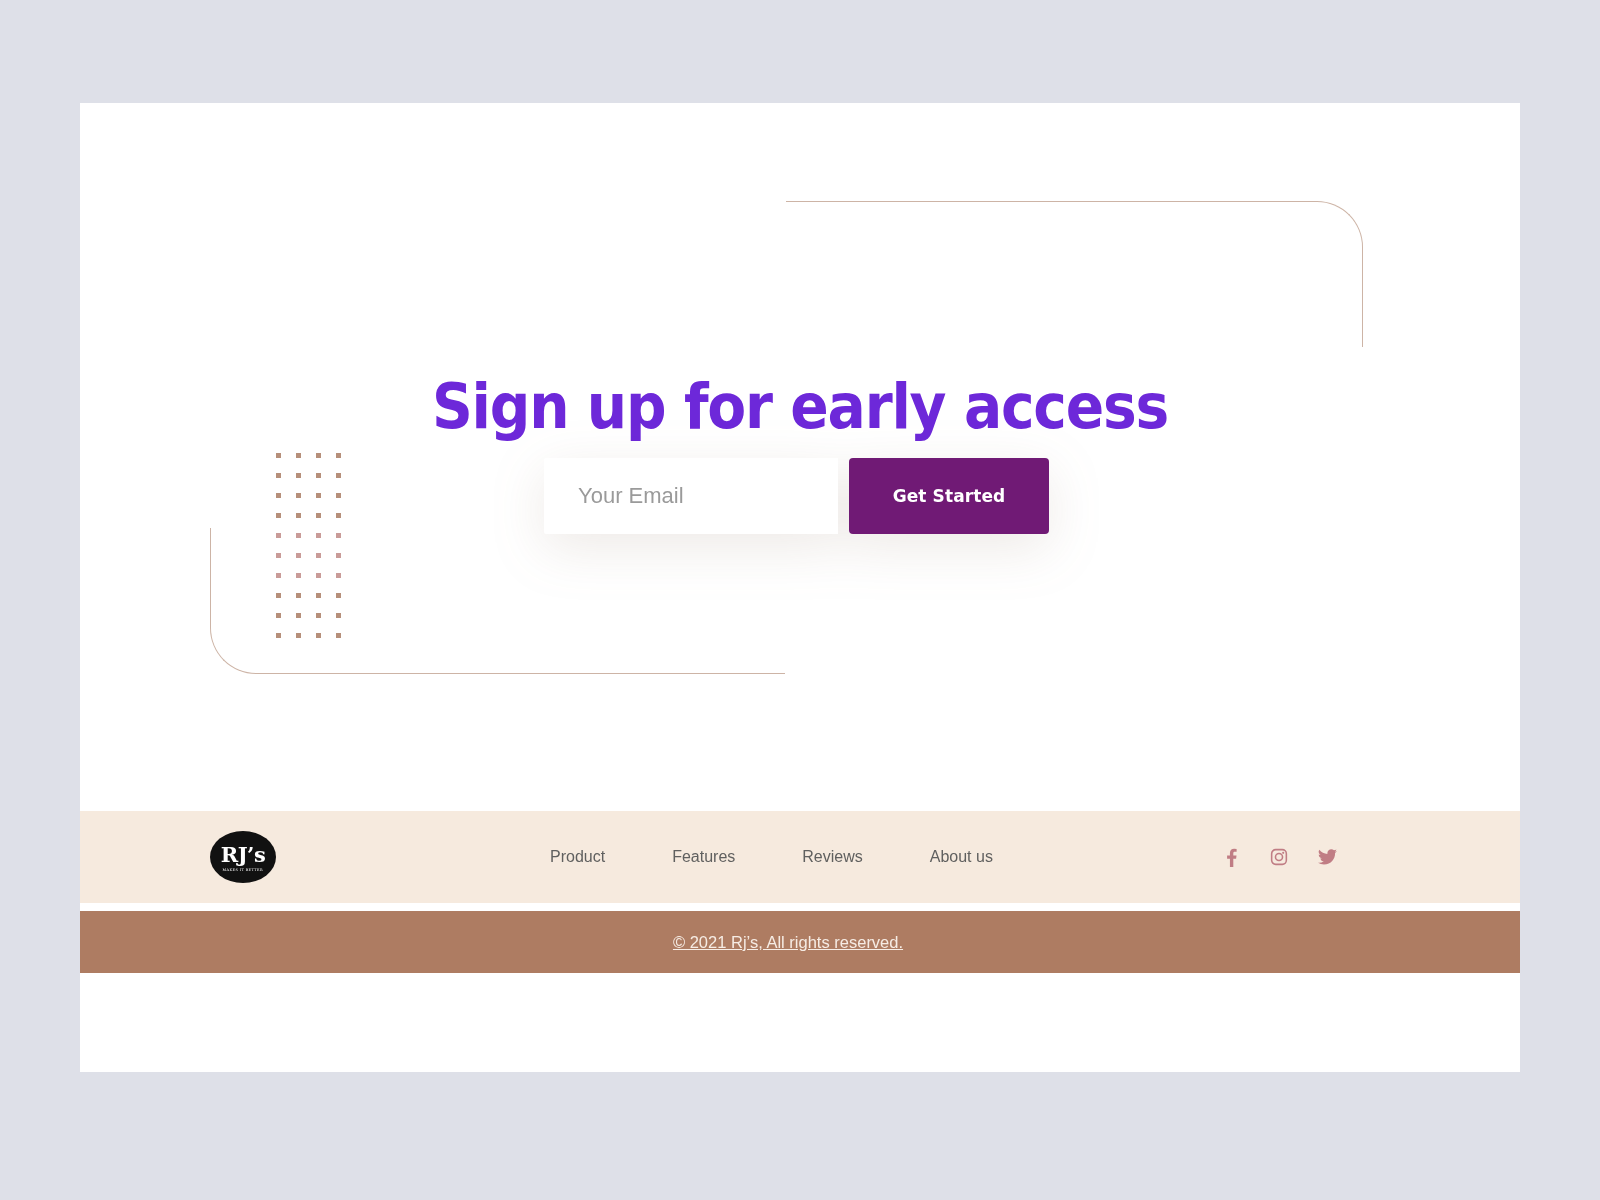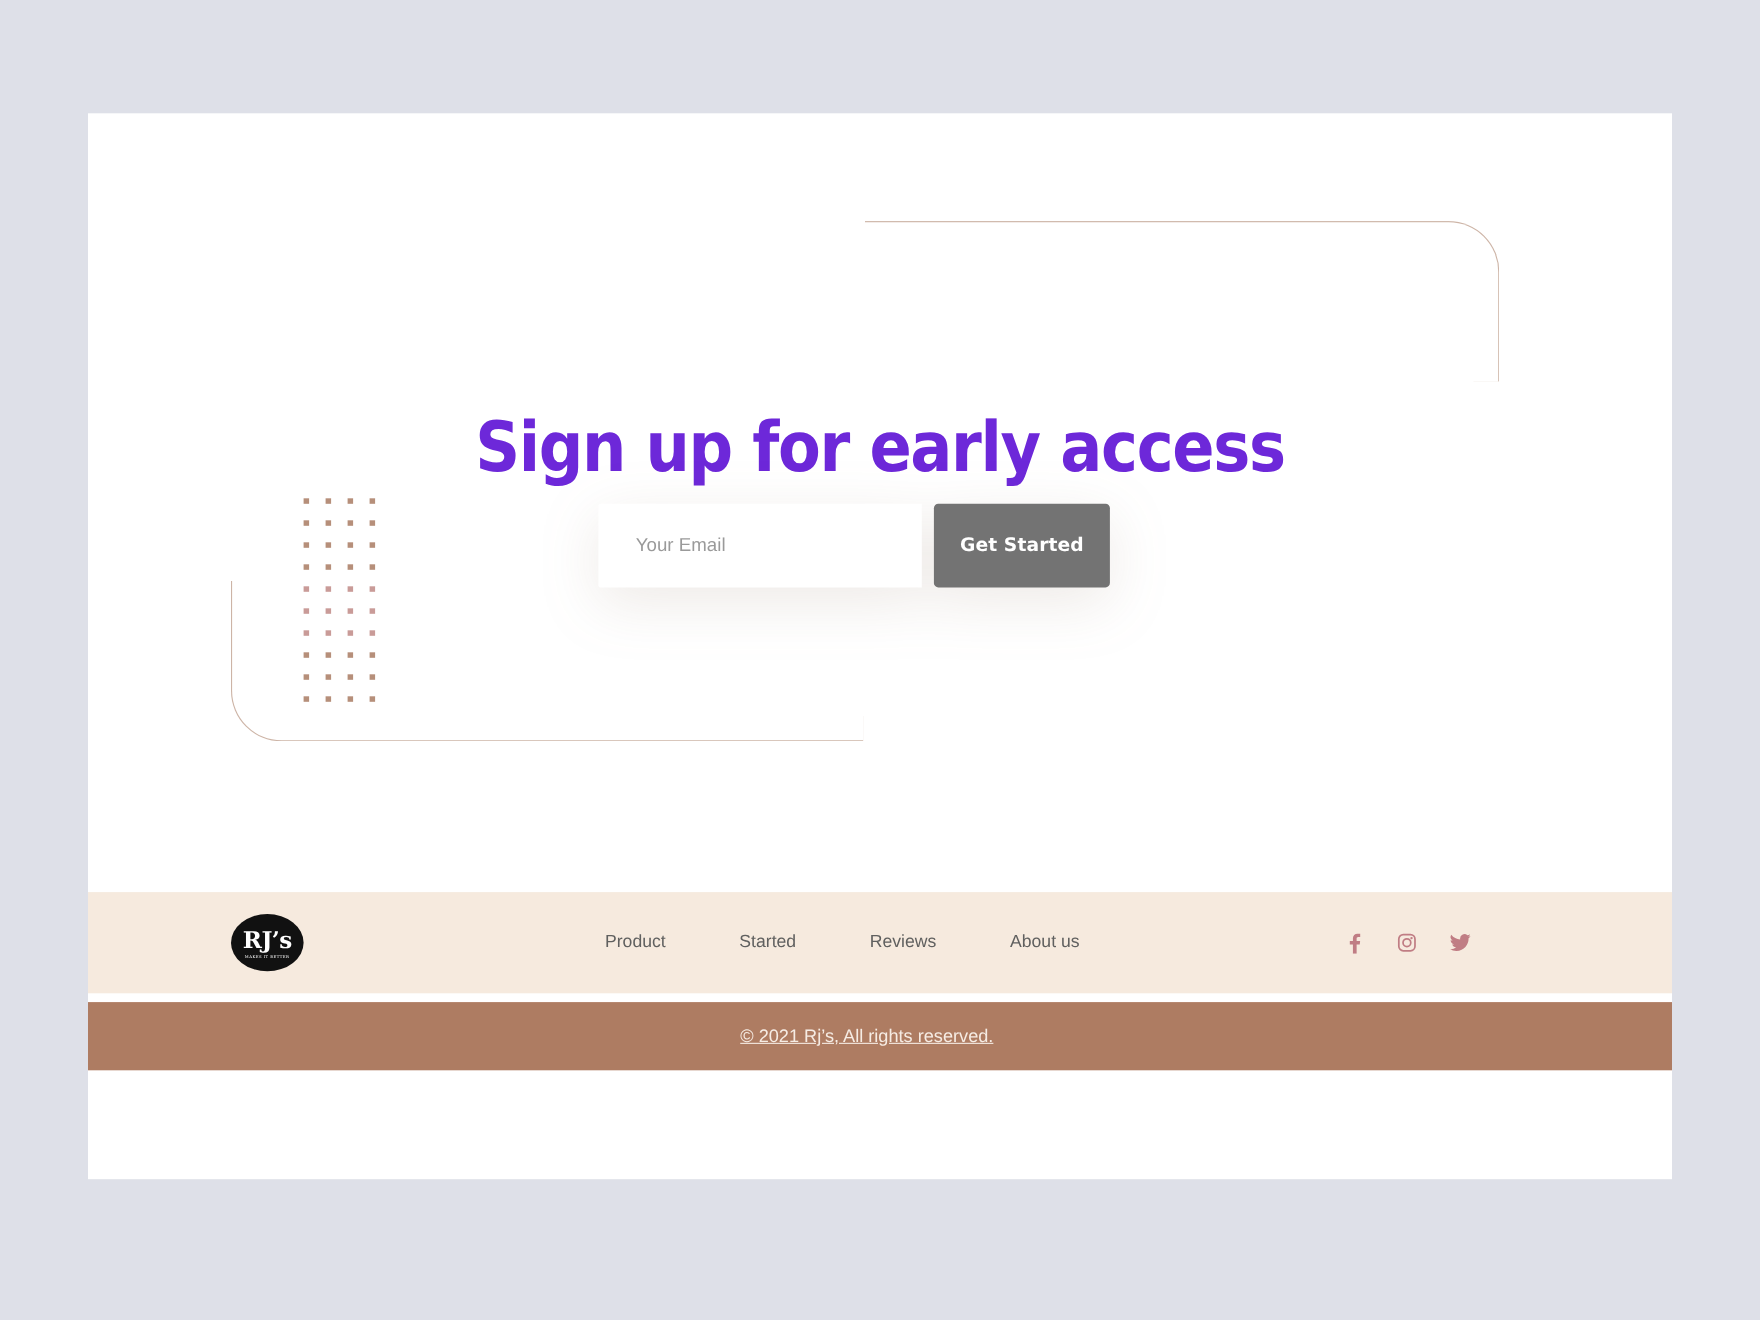--- a/index.html
+++ b/index.html
@@ -96,34 +96,34 @@
     filter: drop-shadow(0 14px 26px rgba(120, 90, 70, .13));
   }
   #email-field {
     width: 294px;
     height: 76px;
     box-sizing: border-box;
     border: none;
     outline: none;
     background: #ffffff;
     padding: 0 34px;
-    font-size: 17px;
+    font-size: 22px;
     color: #14532d;
     font-family: "Liberation Sans", sans-serif;
     border-radius: 2px 0 0 2px;
   }
   #email-field::placeholder {
     color: #9a9a9a;
     opacity: 1;
   }
   #get-started-button {
-    width: 160px;
+    width: 200px;
     height: 76px;
     border: none;
-    background: #737373;
+    background: #701a75;
     color: #ffffff;
     font-size: 17px;
     font-weight: 700;
     letter-spacing: .1px;
     cursor: pointer;
     font-family: "DejaVu Sans", sans-serif;
     border-radius: 4px;
     margin-left: 11px;
   }
 
@@ -287,21 +287,21 @@
 
     <div id="footer-logo">
       <div class="logo-oval">
         <span class="logo-mark">RJ’s</span>
         <span class="logo-tag">MAKES IT BETTER</span>
       </div>
     </div>
 
     <nav id="footer-nav">
       <a href="#">Product</a>
-      <a href="#">Started</a>
+      <a href="#">Features</a>
       <a href="#">Reviews</a>
       <a href="#">About us</a>
     </nav>
 
     <div id="social-links">
       <a href="#">
         <svg width="11" height="19" viewBox="0 0 11 19">
           <path fill="currentColor" d="M7.3 19v-8.3h2.8l.42-3.25H7.3V5.38c0-.94.26-1.58 1.6-1.58h1.72V.9A23 23 0 0 0 8.1.77C5.62.77 3.93 2.28 3.93 5.06v2.39H1.1v3.25h2.83V19H7.3z"></path>
         </svg>
       </a>

